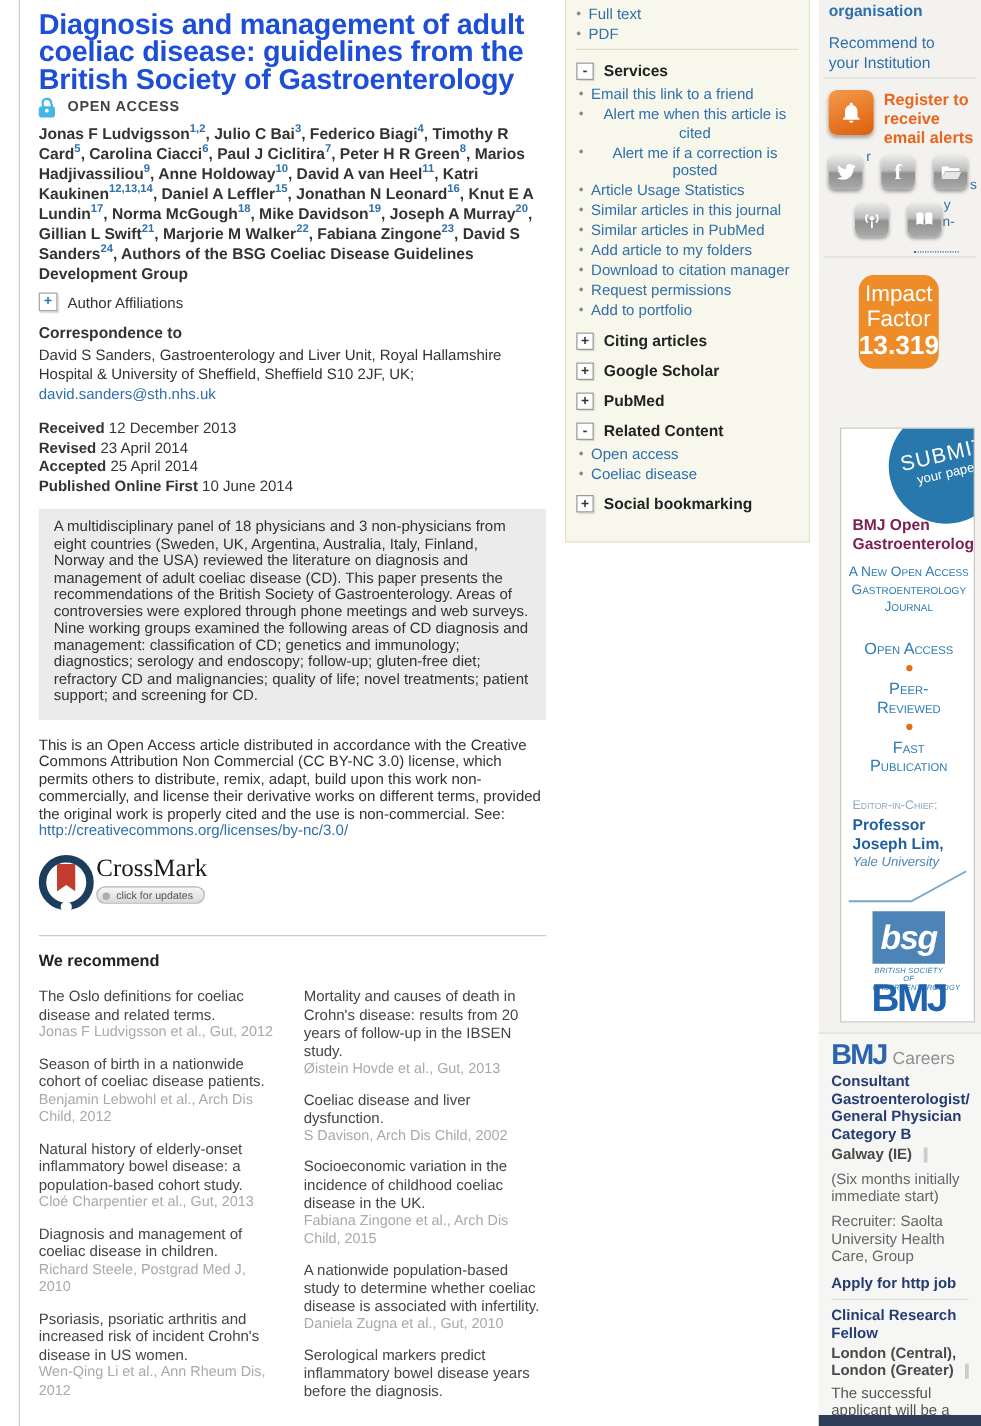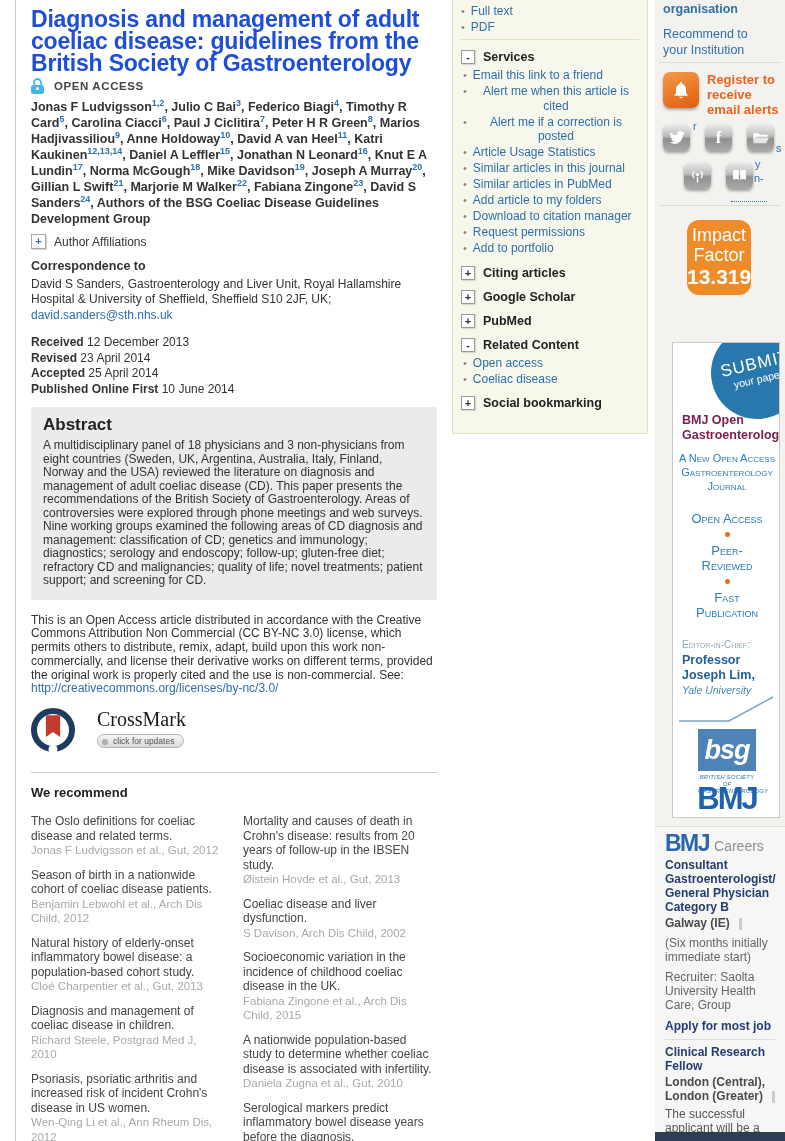--- a/index.html
+++ b/index.html
@@ -36,21 +36,21 @@
 
   .dates { font-size:12px; line-height:15.5px; margin-top:12px; }
   .date-row b { font-size:12px; }
 
   .abstract { background:#ebebeb; margin-top:10px; padding:8px 12px 12px; }
   .abstract h2 { font-size:17px; color:#222; margin-bottom:4px; }
   .abstract p { font-size:12px; line-height:13.5px; color:#333; }
 
   .license { font-size:12px; line-height:13.8px; margin-top:14px; }
 
-  .crossmark { display:flex; align-items:flex-start; gap:22px; margin-top:12px; height:52px; cursor:pointer; }
+  .crossmark { display:flex; align-items:flex-start; gap:2px; margin-top:12px; height:52px; cursor:pointer; }
   .cm-circle { width:44px; height:44px; border-radius:50%; border:6px solid #1d3d5f; background:#fff; position:relative; flex:0 0 auto; }
   .cm-book { position:absolute; left:50%; top:1px; transform:translateX(-50%); width:15px; height:22px;
     background:#c23b2e; border-radius:2px 2px 0 0; clip-path:polygon(0 0,100% 0,100% 100%,50% 76%,0 100%); }
   .cm-notch { position:absolute; left:50%; bottom:-8px; transform:translateX(-50%); width:9px; height:9px; border-radius:50%; background:#fff; }
   .cm-name { font-family:"Liberation Serif", serif; font-size:20px; color:#1a1a1a; display:block; line-height:22px; }
   .cm-tag { display:inline-block; font-size:8.5px; color:#555; background:linear-gradient(#f7f7f7,#d9d9d9);
     border:1px solid #b5b5b5; border-radius:8px; padding:1px 9px 1px 15px; position:relative; }
   .cm-tag::before { content:""; position:absolute; left:4px; top:3.5px; width:6px; height:6px; border-radius:50%; background:#adadad; }
 
   .main-hr { border:none; border-top:1px solid #ccc; margin-top:12px; }
@@ -171,21 +171,20 @@
   </p>
 
   <div class="dates" id="dates">
       <div class="date-row"><b>Received</b> 12 December 2013</div>
       <div class="date-row"><b>Revised</b> 23 April 2014</div>
       <div class="date-row"><b>Accepted</b> 25 April 2014</div>
       <div class="date-row"><b>Published Online First</b> 10 June 2014</div>
     </div>
 
   <section class="abstract">
-    <h2>Abstract</h2>
     <p>A multidisciplinary panel of 18 physicians and 3 non-physicians from eight countries (Sweden, UK, Argentina, Australia, Italy, Finland, Norway and the USA) reviewed the literature on diagnosis and management of adult coeliac disease (CD). This paper presents the recommendations of the British Society of Gastroenterology. Areas of controversies were explored through phone meetings and web surveys. Nine working groups examined the following areas of CD diagnosis and management: classification of CD; genetics and immunology; diagnostics; serology and endoscopy; follow-up; gluten-free diet; refractory CD and malignancies; quality of life; novel treatments; patient support; and screening for CD.</p>
   </section>
 
   <p class="license">
     <span>This is an Open Access article distributed in accordance with the Creative Commons Attribution Non Commercial (CC BY-NC 3.0) license, which permits others to distribute, remix, adapt, build upon this work non-commercially, and license their derivative works on different terms, provided the original work is properly cited and the use is non-commercial. See:</span>
     <a class="lnk">http://creativecommons.org/licenses/by-nc/3.0/</a>
   </p>
 
   <div class="crossmark">
     <span class="cm-circle">
@@ -418,20 +417,20 @@
 
   <div class="careers">
     <div class="car-logo-row">
       <span class="car-bmj">BMJ</span>
       <span class="car-label">Careers</span>
     </div>
     <a class="car-job-title">Consultant Gastroenterologist/ General Physician Category B</a>
     <div class="car-loc"><span>Galway (IE)</span><span class="vbar"></span></div>
     <div class="car-note">(Six months initially immediate start)</div>
     <div class="car-note">Recruiter: Saolta University Health Care, Group</div>
-    <a class="car-apply">Apply for most job</a>
+    <a class="car-apply">Apply for http job</a>
     <hr class="car-hr">
     <a class="car-job-title">Clinical Research Fellow</a>
     <div class="car-loc"><span>London (Central), London (Greater)</span><span class="vbar"></span></div>
     <div class="car-desc">The successful applicant will be a clinical trainee in gastroenterology or</div>
   </div>
   <div class="dark-bar"></div>
 </aside>
 
 </body></html>

